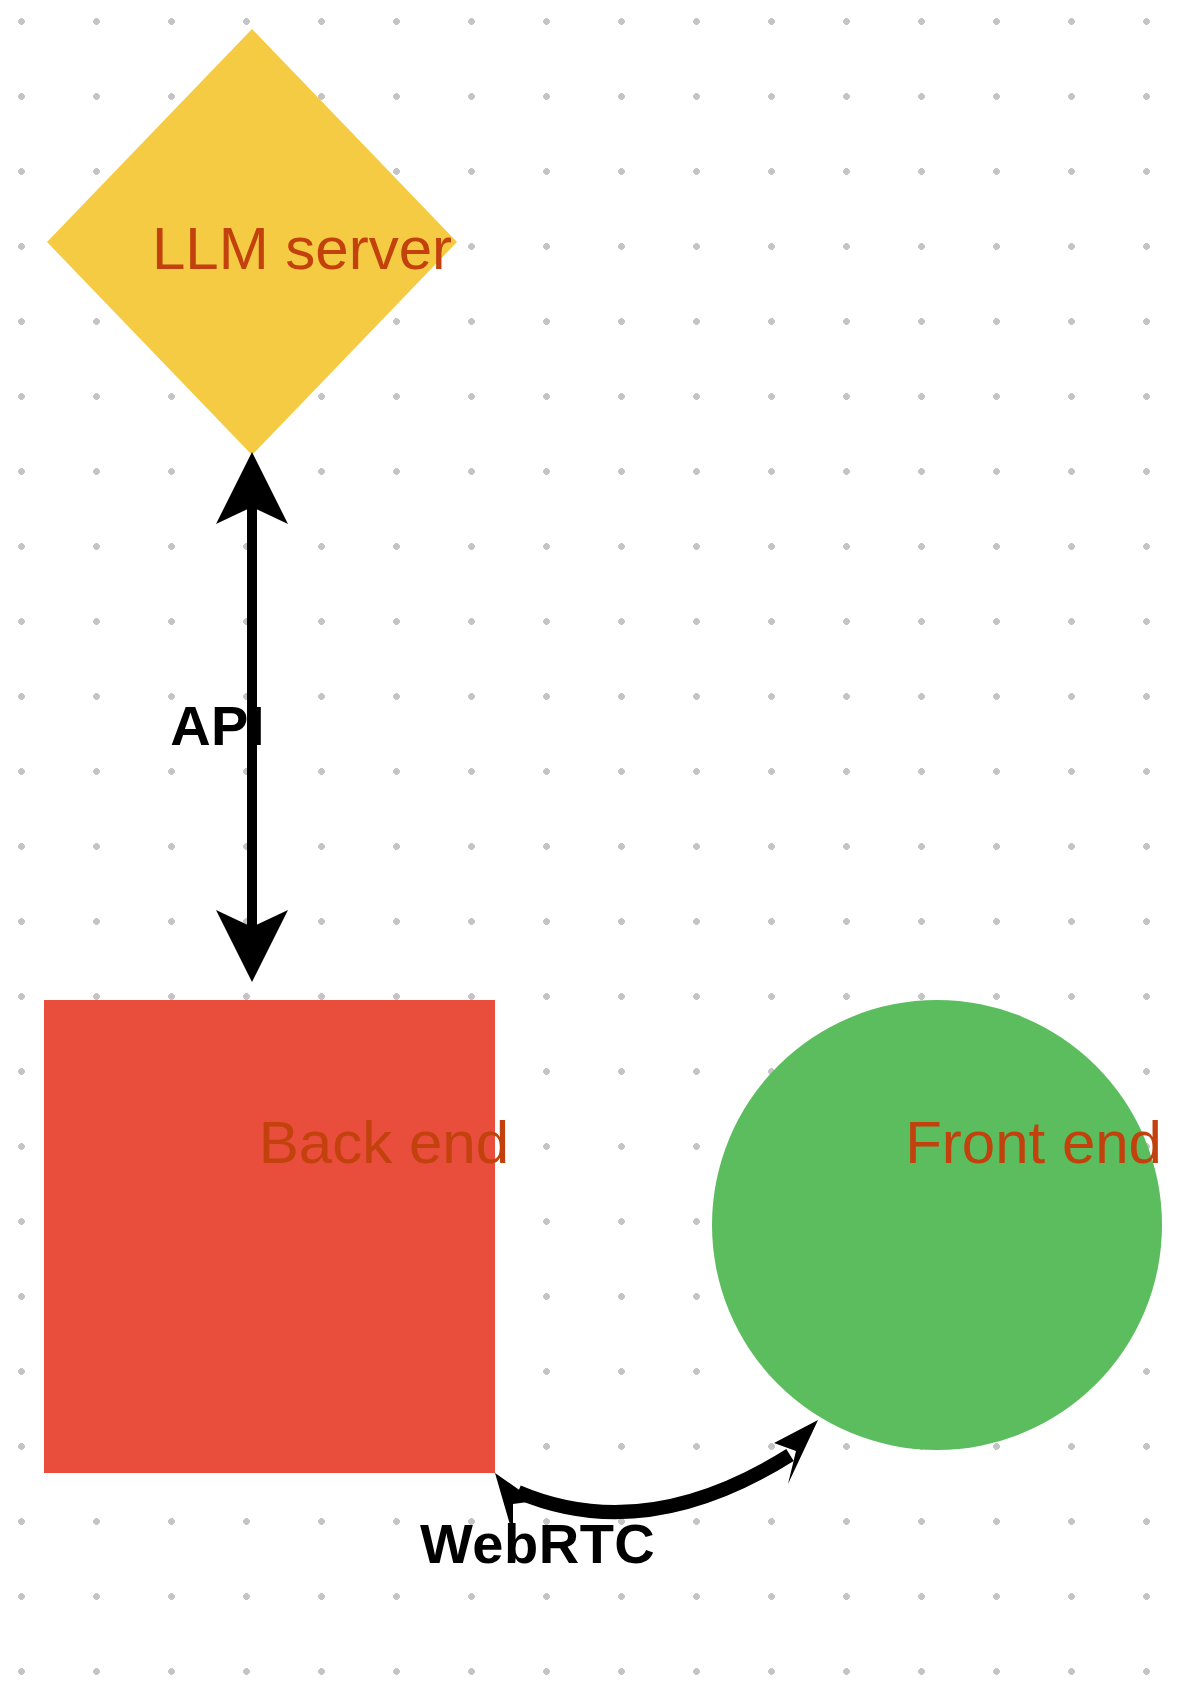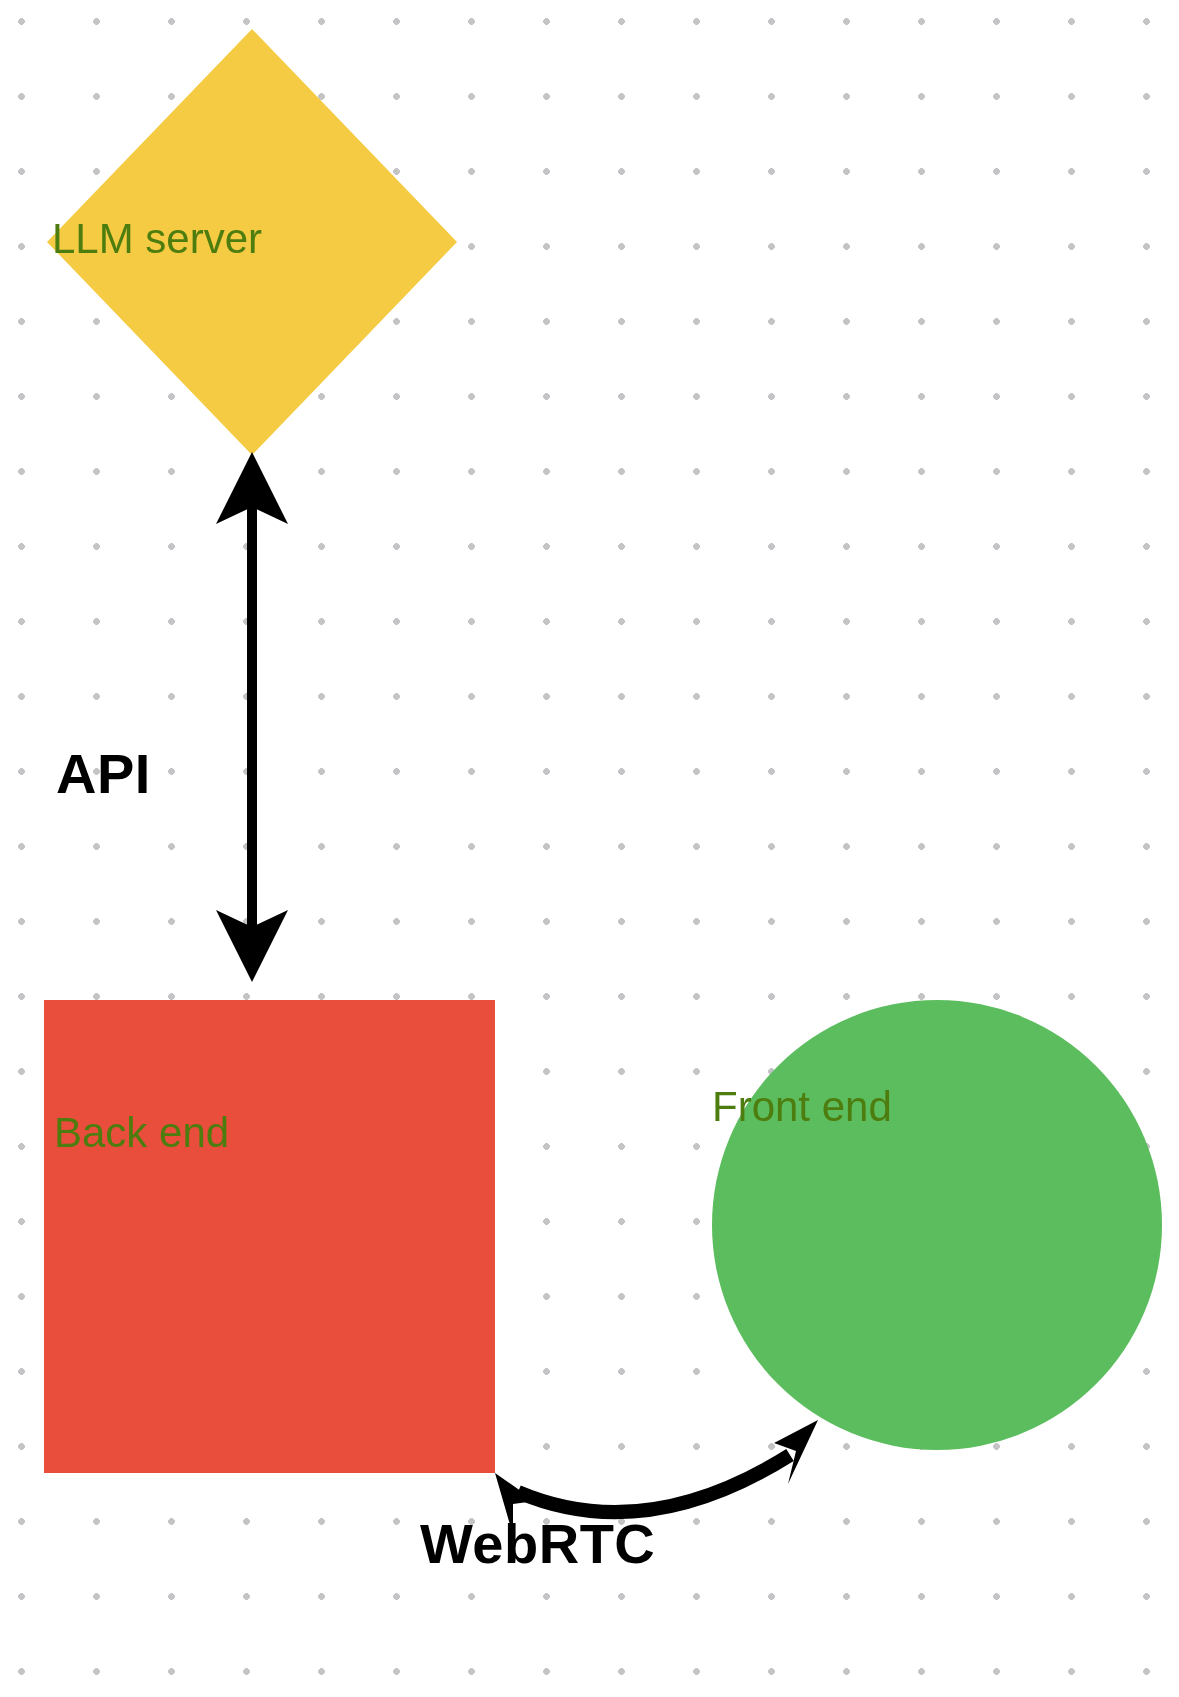--- a/index.html
+++ b/index.html
@@ -29,60 +29,59 @@
   #vectors {
     position: absolute;
     left: 0;
     top: 0;
     width: 1179px;
     height: 1697px;
   }
   
   .node-label {
     position: absolute;
-    color: #4d7c0f;
-    font-size: 42px;
+    color: #c2410c;
+    font-size: 60px;
     font-weight: 400;
     line-height: 1.1;
     white-space: nowrap;
-    text-align: left;
+    text-align: right;
     letter-spacing: 0px;
   }
   .edge-label {
     position: absolute;
     color: #000000;
     font-size: 56px;
     font-weight: 700;
     line-height: 1.05;
     white-space: nowrap;
     text-align: center;
     letter-spacing: 0.5px;
   }
   
   #llm-label {
     left: 52px;
     top: 216px;
     width: 400px;
   }
   #backend-label {
-    left: 54px;
+    left: 45px;
     top: 1110px;
     width: 464px;
   }
   #frontend-label {
     left: 712px;
-    top: 1084px;
+    top: 1110px;
     width: 450px;
   }
   #api-label {
-    left: 56px;
+    left: 40px;
     top: 697px;
     width: 225px;
-    text-align: left;
-    margin-top: 48px;
+    text-align: right;
   }
   #webrtc-label {
     left: 420px;
     top: 1515px;
     width: 380px;
     text-align: left;
   }
 </style>
 </head>
 <body>

